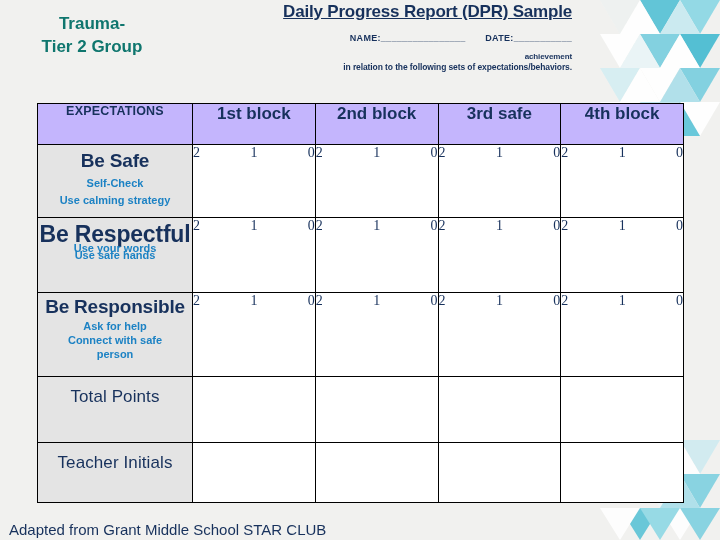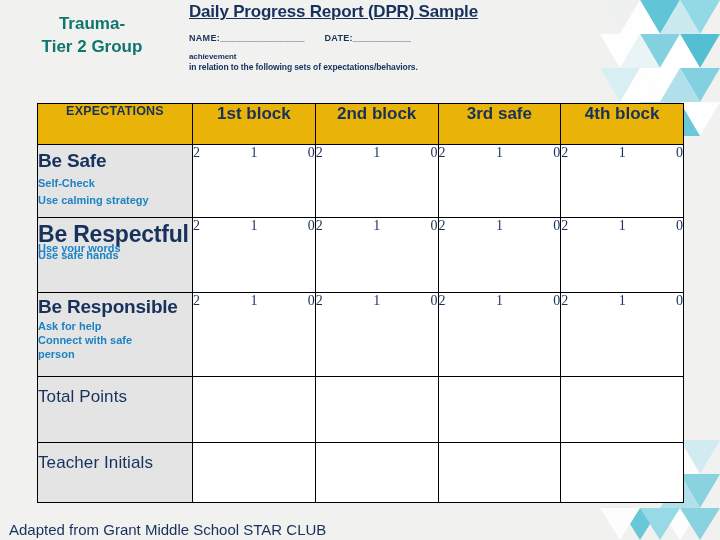--- a/index.html
+++ b/index.html
@@ -37,24 +37,24 @@
     color: #0f766e;
     font-weight: bold;
     font-size: 17px;
     line-height: 23px;
     z-index: 3;
   }
 
   
   #doc-header {
     position: absolute;
-    left: 189px;
+    left: 172px;
     top: 2px;
     width: 400px;
-    text-align: left;
+    text-align: right;
     z-index: 3;
   }
   #doc-title {
     color: #17315c;
     font-weight: bold;
     font-size: 17px;
     text-decoration: underline;
     letter-spacing: -0.2px;
     white-space: nowrap;
   }
@@ -90,37 +90,38 @@
   #dpr-table td, #dpr-table th {
     border: 1.5px solid #000000;
     padding: 0;
     vertical-align: top;
   }
   .col-exp { width: 155px; }
   .col-blk { width: 122.75px; }
 
   
   thead th {
-    background: #eab308;
+    background: #c4b5fd;
     height: 40px;
     color: #17315c;
     font-weight: bold;
     vertical-align: middle;
   }
   th.exp-head {
     font-size: 12.5px;
     letter-spacing: 0.2px;
   }
   th.blk-head {
     font-size: 17px;
   }
 
   
   td.label-cell {
     background: #e4e4e4;
+    text-align: center;
     color: #17315c;
     position: relative;
   }
   .lbl-main {
     display: block;
     font-weight: bold;
     letter-spacing: -0.2px;
   }
   .lbl-sub {
     display: block;

